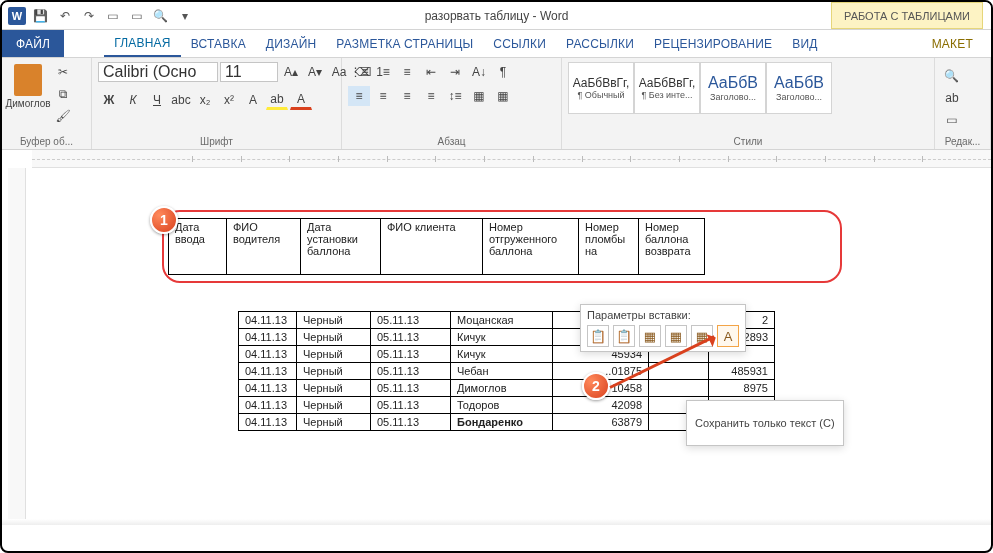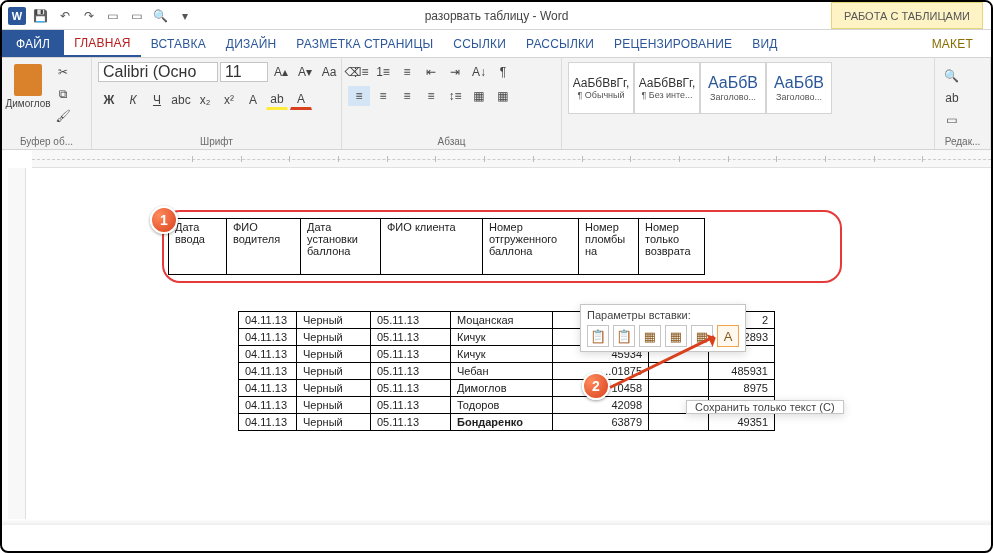--- a/index.html
+++ b/index.html
@@ -6,21 +6,21 @@
 body { font-family: "Segoe UI", Tahoma, sans-serif; font-size: 12px; background: #fff; width: 993px; height: 553px; overflow: hidden; position: relative; border: 2px solid #000; border-radius: 8px; }
 .titlebar { height: 28px; background: #fff; border-bottom: 1px solid #d4d4d4; display: flex; align-items: center; position: relative; }
 .titlebar .qat { display: flex; align-items: center; padding-left: 4px; gap: 2px; }
 .titlebar .qat-item { width: 22px; height: 22px; display: flex; align-items: center; justify-content: center; color: #555; }
 .titlebar .word-icon { width: 18px; height: 18px; background: #2b579a; color: #fff; font-weight: bold; display: flex; align-items: center; justify-content: center; font-size: 11px; border-radius: 2px; }
 .titlebar .title { position: absolute; left: 50%; transform: translateX(-50%); color: #444; }
 .titlebar .tools { position: absolute; right: 8px; top: 0; height: 100%; background: #fdf3c4; border: 1px solid #e6d67a; padding: 0 12px; display: flex; align-items: center; font-size: 11px; color: #555; }
 .tabs { height: 28px; background: #fff; display: flex; align-items: stretch; border-bottom: 1px solid #d4d4d4; font-size: 12px; position: relative; }
 .tabs .tab { padding: 0 10px; display: flex; align-items: center; color: #2b579a; text-transform: uppercase; letter-spacing: .2px; }
 .tabs .tab.file { background: #2b579a; color: #fff; padding: 0 14px; }
-.tabs .tab.active { border-bottom: 2px solid #2b579a; color: #b91c1c; }
+.tabs .tab.active { border-bottom: 2px solid #2b579a; color: #0369a1; margin-left: 40px; }
 .tabs .tab.yellow { color: #8a6d00; }
 .tabs .tools-tab { position: absolute; right: 8px; top: 0; bottom: 0; display: flex; }
 .ribbon { height: 92px; background: #f3f3f3; border-bottom: 1px solid #d4d4d4; display: flex; }
 .group { border-right: 1px solid #dcdcdc; padding: 4px 6px 2px; display: flex; flex-direction: column; justify-content: space-between; }
 .group-label { font-size: 10px; color: #6a6a6a; text-align: center; padding-top: 2px; }
 .group-body { display: flex; gap: 4px; align-items: flex-start; }
 .btn-big { width: 40px; height: 60px; display: flex; flex-direction: column; align-items: center; justify-content: flex-start; font-size: 10px; color: #444; gap: 2px; padding-top: 2px; }
 .icon { width: 16px; height: 16px; display: inline-flex; align-items: center; justify-content: center; color: #555; }
 .font-combo { display: flex; gap: 2px; margin-bottom: 4px; }
 .combo { height: 20px; border: 1px solid #c5c5c5; background: #fff; display: flex; align-items: center; padding: 0 4px; font-size: 16px; color: #333; }
@@ -42,21 +42,21 @@
 table.wt { border-collapse: collapse; font-size: 11px; color: #222; }
 table.wt th, table.wt td { border: 1px solid #000; padding: 2px 6px; text-align: left; vertical-align: top; }
 table.wt th { font-weight: normal; }
 .headrow th { height: 56px; }
 .datatable { margin-top: 28px; margin-left: 76px; }
 .paste-popup { position: absolute; left: 418px; top: 94px; background: #fff; border: 1px solid #c5c5c5; padding: 4px 6px; font-size: 11px; color: #444; box-shadow: 0 2px 8px rgba(0,0,0,.15); }
 .paste-popup .label { margin-bottom: 4px; }
 .paste-popup .icons { display: flex; gap: 4px; }
 .paste-ico { width: 22px; height: 22px; border: 1px solid #c5c5c5; display: flex; align-items: center; justify-content: center; font-size: 13px; color: #8a5a1e; background: #fff; }
 .paste-ico.highlight { border-color: #f3a447; background: #fff8ee; }
-.tooltip { position: absolute; left: 684px; top: 250px; background: #fff; border: 1px solid #c5c5c5; padding: 0 8px; font-size: 11px; color: #444; box-shadow: 0 2px 8px rgba(0,0,0,.15); white-space: nowrap; }
+.tooltip { position: absolute; left: 684px; top: 250px; background: #fff; border: 1px solid #c5c5c5; padding: 16px 8px; font-size: 11px; color: #444; box-shadow: 0 2px 8px rgba(0,0,0,.15); white-space: nowrap; }
 .arrow { position: absolute; border-top: 3px solid #d9411e; height: 0; transform-origin: left center; }
 .arrow::after { content: ""; position: absolute; right: -8px; top: -7px; border: 7px solid transparent; border-left-color: #d9411e; }
 .statusbar-shadow { position: absolute; bottom: 0; left: 0; right: 0; height: 6px; background: linear-gradient(#fff, #eee); }
 .ruler-ticks { position: absolute; left: 160px; right: 20px; top: 3px; height: 12px; display: flex; }
 .ruler-ticks span { flex: 1; border-left: 1px solid #bbb; height: 6px; margin-top: 3px; }
 </style>
 </head>
 <body>
 
 <div class="titlebar">
@@ -104,21 +104,21 @@
         <div class="btn-sm">🖌</div>
       </div>
     </div>
     <div class="group-label">Буфер об...</div>
   </div>
 
   <div class="group" style="width:250px">
     <div class="group-body" style="flex-direction:column;gap:4px">
       <div class="font-combo">
         <div class="combo" style="width:120px">Calibri (Осно</div>
-        <div class="combo" style="width:48px">11</div>
+        <div class="combo" style="width:58px">11</div>
         <div class="btn-sm">A▴</div>
         <div class="btn-sm">A▾</div>
         <div class="btn-sm">Aa</div>
         <div class="btn-sm">⌫</div>
       </div>
       <div class="btn-row">
         <div class="btn-sm">
             <b>Ж</b>
           </div>
         <div class="btn-sm">
@@ -176,20 +176,21 @@
         <div class="style-item blue">
             <div class="sample">АаБбВ</div>
             <div>Заголово...</div>
           </div>
         <div class="style-item blue">
             <div class="sample">АаБбВ</div>
             <div>Заголово...</div>
           </div>
       </div>
     </div>
+    <div class="group-label">Стили</div>
   </div>
 
   <div class="group" style="width:56px">
     <div class="group-body" style="flex-direction:column;gap:2px;padding-top:4px">
       <div class="btn-sm">🔍</div>
       <div class="btn-sm">ab</div>
       <div class="btn-sm">▭</div>
     </div>
     <div class="group-label">Редак...</div>
   </div>
@@ -223,21 +224,21 @@
       <div class="badge b1">1</div>
       <table class="wt">
         <tbody>
             <tr class="headrow">
           <th style="width:58px">Дата ввода</th>
           <th style="width:74px">ФИО водителя</th>
           <th style="width:80px">Дата установки баллона</th>
           <th style="width:102px">ФИО клиента</th>
           <th style="width:96px">Номер отгруженного баллона</th>
           <th style="width:60px">Номер пломбы на</th>
-          <th style="width:66px">Номер только возврата</th>
+          <th style="width:66px">Номер баллона возврата</th>
         </tr>
       </tbody>
         </table>
     </div>
 
     <table class="wt datatable">
       <tbody id="table-body">
           <tr>
             <td style="width: 58px;">04.11.13</td>
             <td style="width: 74px;">Черный</td>

